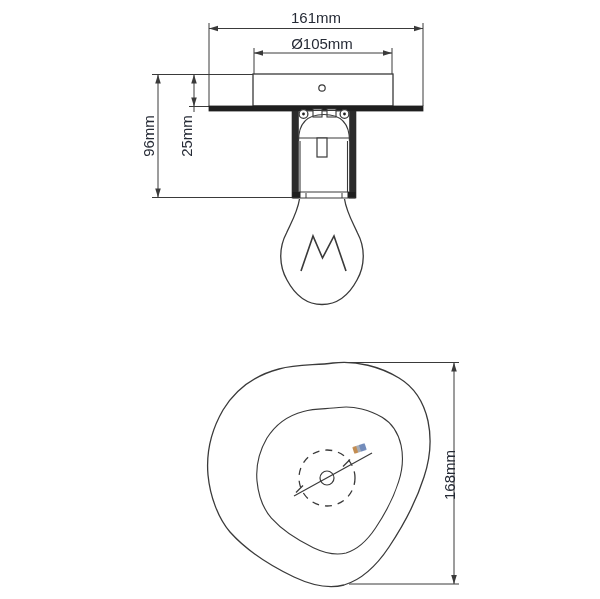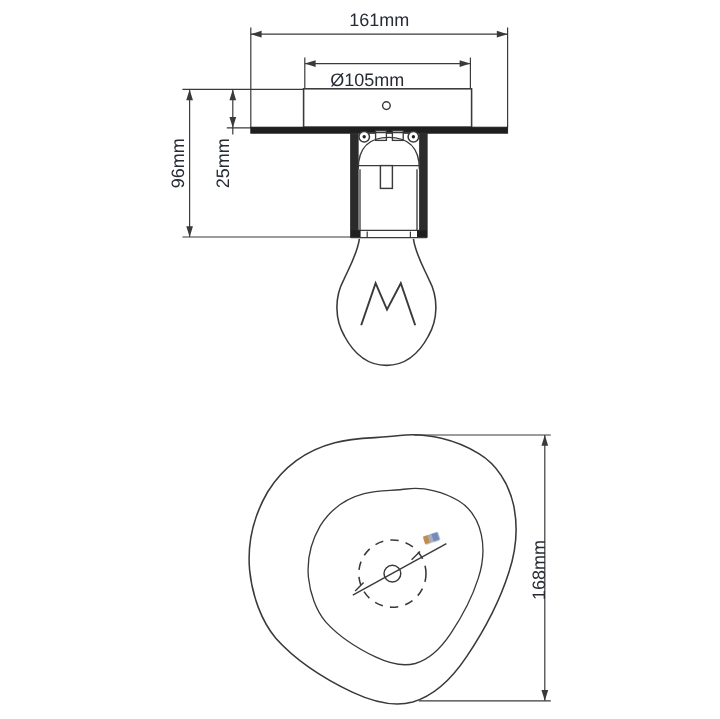--- a/index.html
+++ b/index.html
@@ -155,21 +155,21 @@
         <circle cx="327" cy="478" r="7" stroke-width="1.2"></circle>
         <line x1="294" y1="496" x2="372" y2="453" stroke-width="1.2"></line>
         <line x1="296" y1="492.5" x2="303" y2="485.5" stroke-width="1.2"></line>
         <line x1="343" y1="466.5" x2="350" y2="459.5" stroke-width="1.2"></line>
       </g>
     </g>
   </svg>
 
   <div class="dim-label" style="left:276px;top:10px;width:80px;">161mm</div>
 
-  <div class="dim-label" style="left:266px;top:36px;width:80px;margin-top:24px;">Ø105mm</div>
+  <div class="dim-label" style="left:282px;top:36px;width:80px;">Ø105mm</div>
 
   <div class="dim-label rot" style="left:119px;top:128px;width:60px;">96mm</div>
 
   <div class="dim-label rot" style="left:157px;top:128px;width:60px;">25mm</div>
 
   <div class="dim-label rot" style="left:420px;top:467px;width:60px;">168mm</div>
 
   <div class="micro"></div>
 
 </div>

